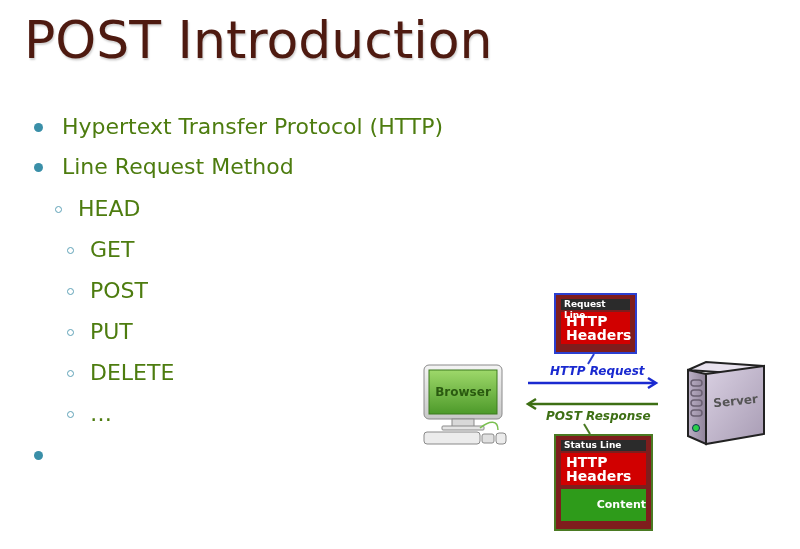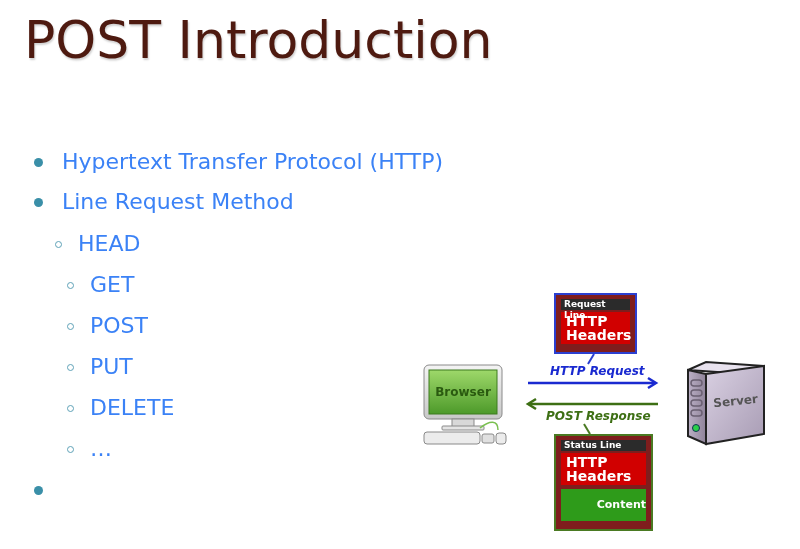--- a/index.html
+++ b/index.html
@@ -8,21 +8,21 @@
 
     .title {
       position: absolute; left: 24px; top: 8px;
       font-size: 52px; color: #4e1a10; letter-spacing: 0px;
       font-family: "DejaVu Sans", sans-serif; font-weight: normal;
       text-shadow: 1px 2px 2px rgba(0,0,0,0.18);
       line-height: 64px;
     }
 
     .bullets { position: absolute; left: 0; top: 0; width: 480px; height: 549px; }
-    .item { position: absolute; font-size: 22px; color: #3b82f6; line-height: 30px; white-space: nowrap; margin-top: 35px; }
+    .item { position: absolute; font-size: 22px; color: #4d7c0f; line-height: 30px; white-space: nowrap; }
     .item .dot { position: absolute; }
     .l1 .dot { left: -28px; top: 11px; width: 9px; height: 9px; border-radius: 50%; background: #3a8fa8; }
     .l2 .dot { left: -23px; top: 12px; width: 7px; height: 7px; border-radius: 50%; border: 1.3px solid #5fa2b8; background: #fff; }
 
     .diagram { position: absolute; left: 0; top: 0; width: 800px; height: 549px; }
     .callout {
       position: absolute; background: #7f1d1d; border-radius: 0; padding: 4px 5px;
     }
     .callout.req { left: 554px; top: 293px; width: 83px; height: 61px; border: 2px solid #2b3fd0; }
     .callout.resp { left: 554px; top: 434px; width: 99px; height: 97px; border: 2px solid #4a7a22; }

